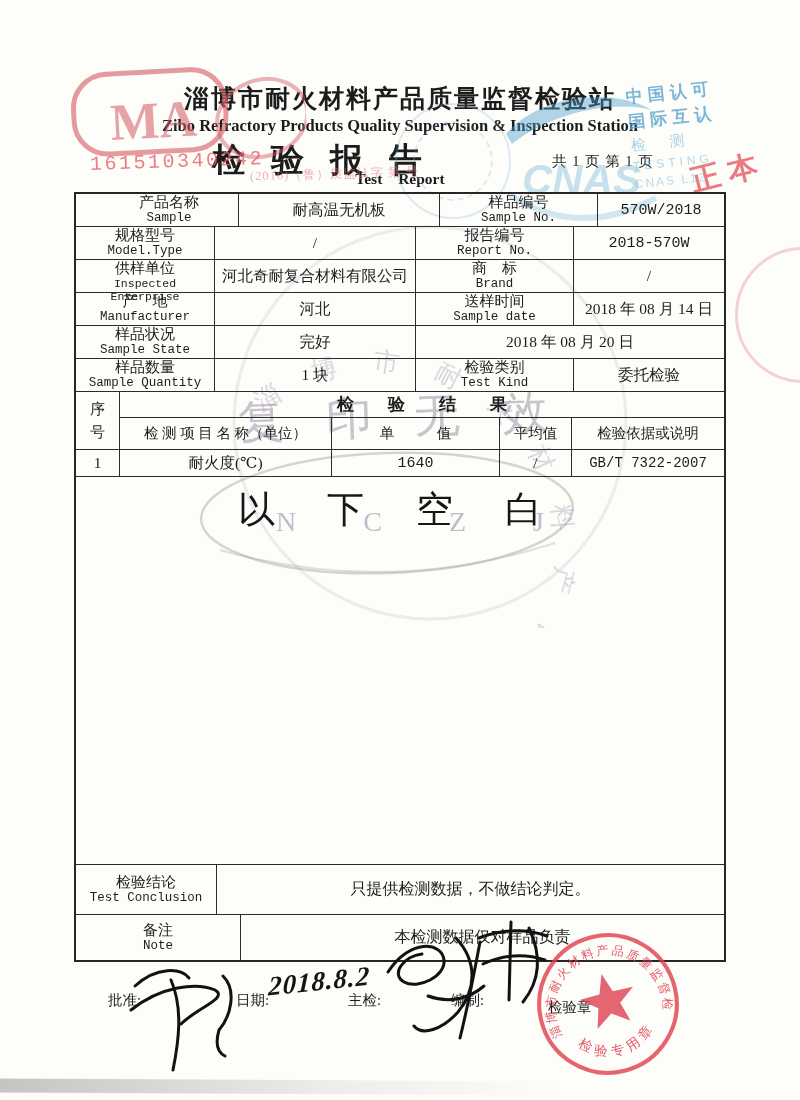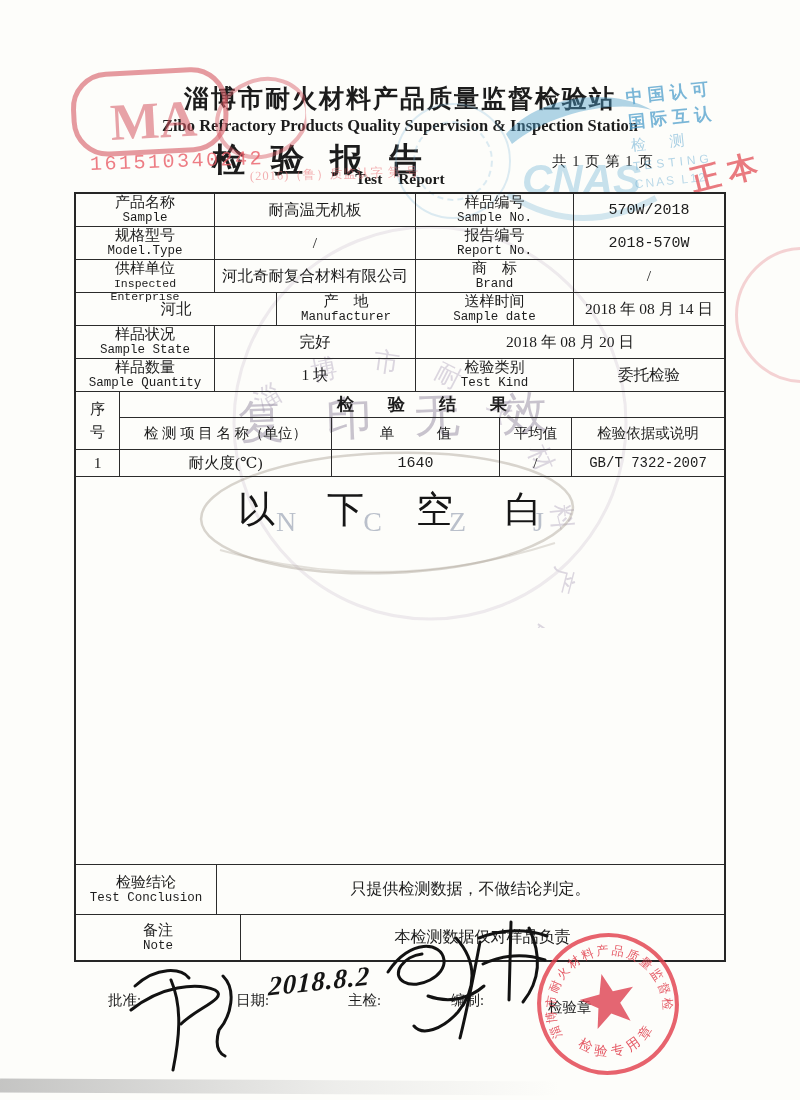--- a/index.html
+++ b/index.html
@@ -102,21 +102,21 @@
 <div class="abs stamp copy-invalid">复印无效</div>
 
 <svg class="abs stamp" style="left:190px;top:445px;width:395px;height:145px;" viewBox="0 0 395 145">
   <ellipse cx="197" cy="68" rx="186" ry="60" fill="none" stroke="rgba(165,155,142,.42)" stroke-width="2.5" transform="rotate(-2 197 68)"></ellipse>
   <path d="M 30,105 Q 197,152 365,98" fill="none" stroke="rgba(165,155,142,.3)" stroke-width="2"></path>
   <text x="86" y="86" font-size="28" letter-spacing="30" fill="rgba(132,142,164,.55)" font-family="Liberation Serif,serif">N  C  Z  J</text>
 </svg>
 
 <div class="abs rtable">
 
-  <div class="r" style="height:33px;">
+  <div class="r" style="height:33px;padding-left:24px;">
     <div class="c cl" style="width:139px;">
         <span class="cn">产品名称</span>
         <span class="en">Sample</span>
       </div>
     <div class="c val" style="width:201px;">耐高温无机板</div>
     <div class="c cl" style="width:158px;">
         <span class="cn">样品编号</span>
         <span class="en">Sample No.</span>
       </div>
     <div class="c mono" style="flex:1;border-right:none;">570W/2018</div>
@@ -139,25 +139,25 @@
         <span class="en" style="font-size:11.5px;">Inspected Enterprise</span>
       </div>
     <div class="c val" style="width:201px;">河北奇耐复合材料有限公司</div>
     <div class="c cl" style="width:158px;">
         <span class="cn">商　标</span>
         <span class="en">Brand</span>
       </div>
     <div class="c val" style="flex:1;border-right:none;">/</div>
   </div>
   <div class="r" style="height:33px;">
-    <div class="c val" style="width:201px;">河北</div>
     <div class="c cl" style="width:139px;">
         <span class="cn">产　地</span>
         <span class="en">Manufacturer</span>
       </div>
+    <div class="c val" style="width:201px;">河北</div>
     <div class="c cl" style="width:158px;">
         <span class="cn">送样时间</span>
         <span class="en">Sample date</span>
       </div>
     <div class="c val" style="flex:1;border-right:none;">2018 年 08 月 14 日</div>
   </div>
   <div class="r" style="height:33px;">
     <div class="c cl" style="width:139px;">
         <span class="cn">样品状况</span>
         <span class="en">Sample State</span>

